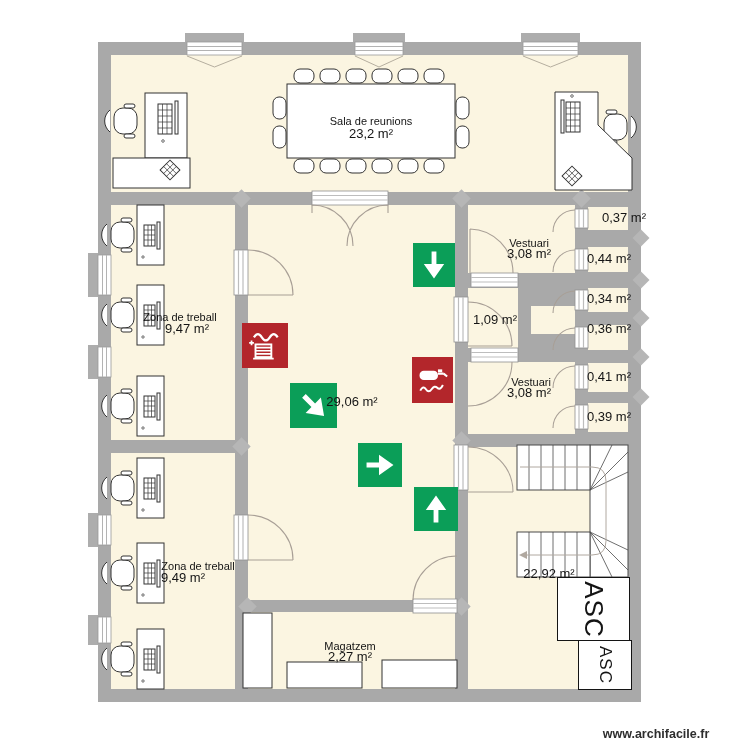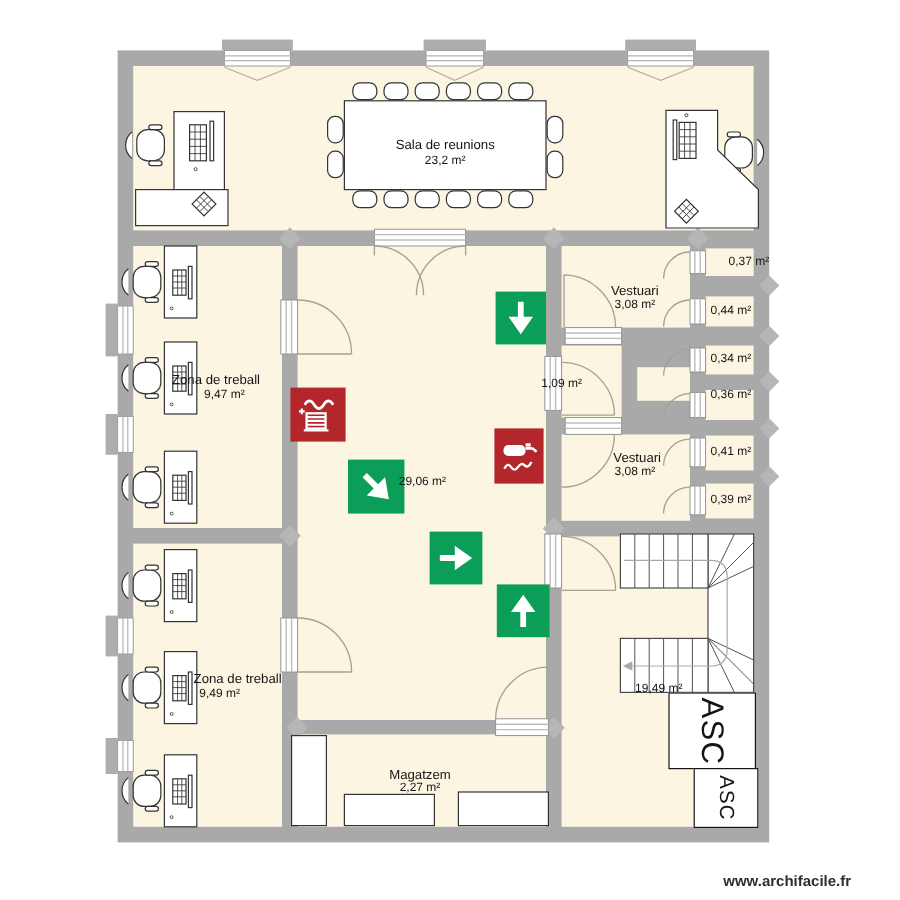--- a/index.html
+++ b/index.html
@@ -5,21 +5,21 @@
   html,body{margin:0;padding:0;background:#fff;width:750px;height:750px;overflow:hidden;
     font-family:"Liberation Sans","DejaVu Sans",sans-serif;}
   #plan{position:relative;width:750px;height:750px;background:#fff;}
   .abs{position:absolute;}
   .wallbase{background:#a9a9a9;}
   .floor{background:#fbf5e1;}
   .sill{background:#adadad;}
   .joint{background:#b6b6b6;transform:rotate(45deg);}
   .lbl{position:absolute;transform:translate(-50%,-50%);white-space:nowrap;color:#141414;
        font-size:11px;text-align:center;line-height:1.1;}
-  .area{font-size:10px;}
+  .area{font-size:13px;}
   .sign{position:absolute;display:flex;align-items:center;justify-content:center;}
   .sign svg{display:block;}
   .green{background:#0b9e58;}
   .red{background:#b3262b;}
   .asc{position:absolute;background:#fff;border:1.6px solid #141414;display:flex;
        align-items:center;justify-content:center;}
   .asc span{display:block;transform:rotate(90deg);color:#141414;letter-spacing:1px;}
   #svgov{position:absolute;left:0;top:0;pointer-events:none;}
   .fw{fill:#fff;stroke:#333;stroke-width:1;}
   .fl{stroke:#333;stroke-width:.7;fill:none;}
@@ -297,31 +297,31 @@
 
   <div class="lbl" style="left:180px;top:317px;">Zona de treball</div>
   <div class="lbl area" style="left:187px;top:329px;">9,47 m²</div>
 
   <div class="lbl" style="left:198px;top:566px;">Zona de treball</div>
   <div class="lbl area" style="left:183px;top:578px;">9,49 m²</div>
 
   <div class="lbl" style="left:529px;top:243px;">Vestuari</div>
   <div class="lbl area" style="left:529px;top:254px;">3,08 m²</div>
 
-  <div class="lbl area" style="left:468px;top:320px;">1,09 m²</div>
+  <div class="lbl area" style="left:495px;top:320px;">1,09 m²</div>
 
   <div class="lbl" style="left:531px;top:382px;">Vestuari</div>
   <div class="lbl area" style="left:529px;top:393px;">3,08 m²</div>
 
   <div class="lbl area" style="left:352px;top:402px;">29,06 m²</div>
 
   <div class="lbl" style="left:350px;top:646px;">Magatzem</div>
   <div class="lbl area" style="left:350px;top:657px;">2,27 m²</div>
 
-  <div class="lbl area" style="left:549px;top:574px;">19,49 m²</div>
+  <div class="lbl area" style="left:549px;top:574px;">22,92 m²</div>
 
   <div class="lbl area" style="left:624px;top:218px;">0,37 m²</div>
   <div class="lbl area" style="left:609px;top:259px;">0,44 m²</div>
   <div class="lbl area" style="left:609px;top:299px;">0,34 m²</div>
   <div class="lbl area" style="left:609px;top:329px;">0,36 m²</div>
   <div class="lbl area" style="left:609px;top:377px;">0,41 m²</div>
   <div class="lbl area" style="left:609px;top:417px;">0,39 m²</div>
 
   <div class="wm" style="left:656px;top:734px;font-weight:bold;">www.archifacile.fr</div>
 </div>

